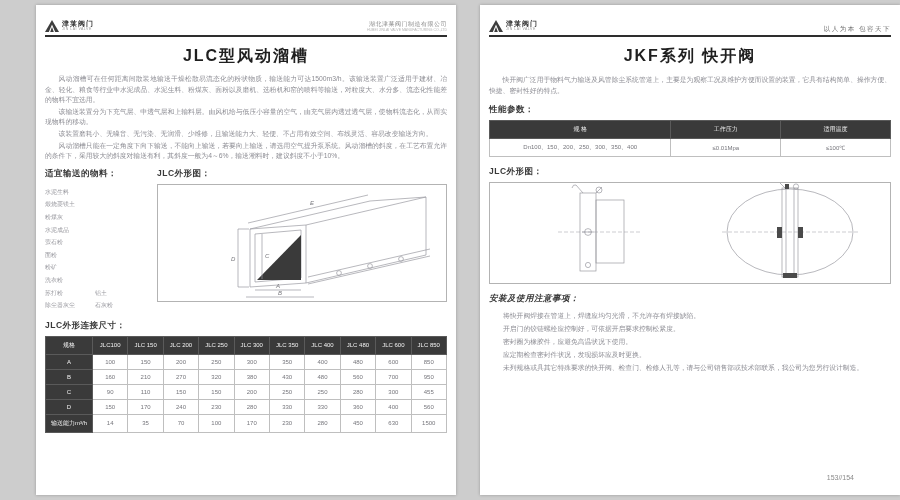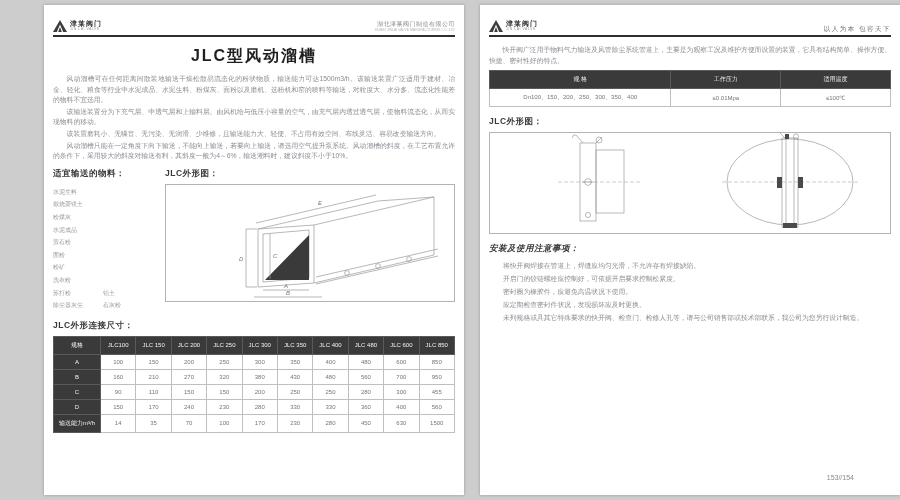--- a/index.html
+++ b/index.html
@@ -6,21 +6,21 @@
   body{
     width:900px;height:500px;
     background:#cdcdcd;
     font-family:"Liberation Sans", sans-serif;
     position:relative;overflow:hidden;
   }
   .page{
     position:absolute;top:5px;width:420px;height:490px;
     background:#ffffff;box-shadow:0 0 3px rgba(0,0,0,.25);
   }
-  .page-left{left:44px;}
+  .page-left{left:36px;}
   .page-right{left:480px;}
   .page-inner{position:relative;box-sizing:border-box;height:100%;padding:6px 9px;}
 
   
   .hdr{display:flex;justify-content:space-between;align-items:flex-end;
        border-bottom:2px solid #2e2e2e;padding-bottom:3px;height:21px;}
   .logo-wrap{display:flex;align-items:center;gap:3px;}
   .logo-texts{line-height:1;}
   .logo-main{font-size:7px;font-weight:bold;color:#333;letter-spacing:1px;}
   .logo-sub{font-size:3.5px;color:#999;letter-spacing:.5px;margin-top:1px;}
@@ -275,25 +275,27 @@
         <span class="logo-texts">
           <div class="logo-main">津莱阀门</div>
           <div class="logo-sub">JIN LAI VALVE</div>
         </span>
       </div>
       <div class="hdr-right">
         <div class="slogan">以人为本  包容天下</div>
       </div>
     </div>
 
+    <div class="page-title">JKF系列 快开阀</div>
 
     <div class="rp-para">
       <p>快开阀广泛用于物料气力输送及风管除尘系统管道上，主要是为观察工况及维护方便而设置的装置，它具有结构简单、操作方便、快捷、密封性好的特点。</p>
     </div>
 
+    <div class="sec-h params-h">性能参数：</div>
     <table class="ctable params">
         <thead>
           <tr>
             <th class="first">规  格</th>
             <th>工作压力</th>
             <th>适用温度</th>
           </tr>
         </thead>
         <tbody>
           <tr>

